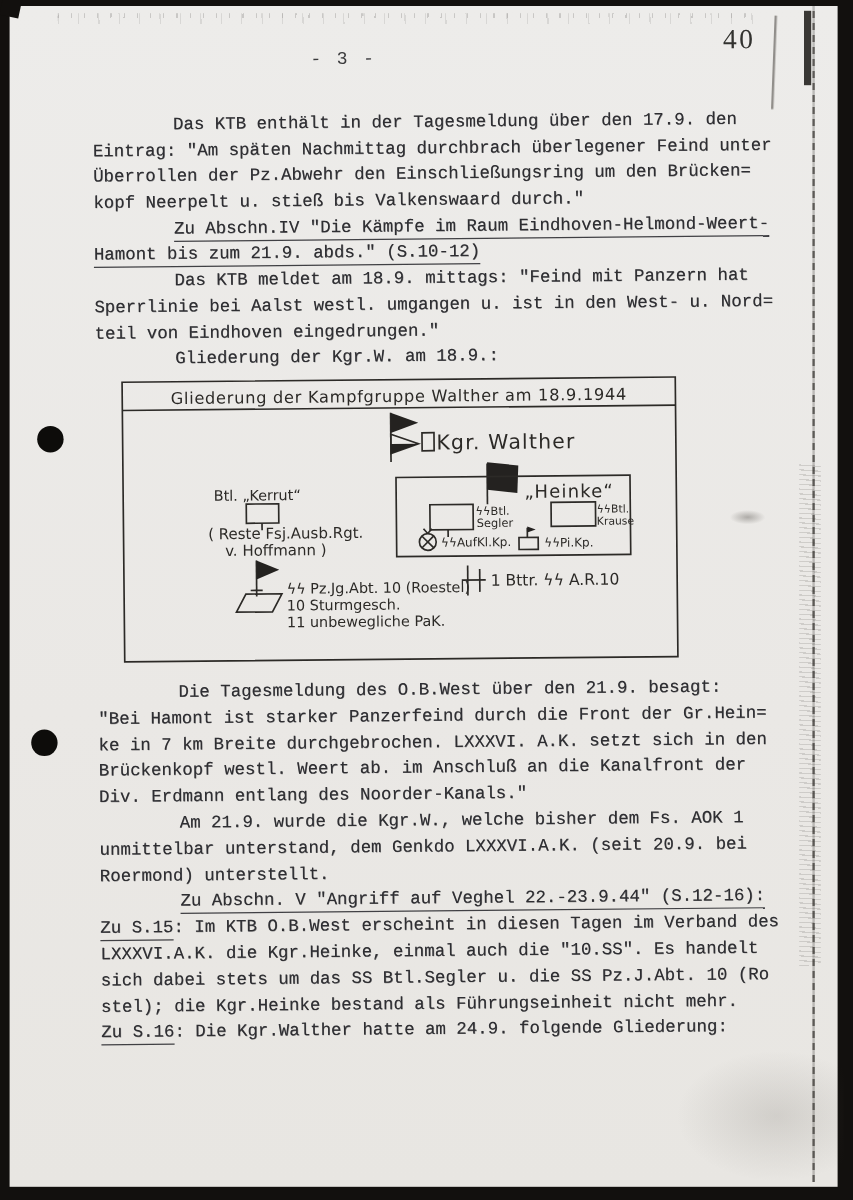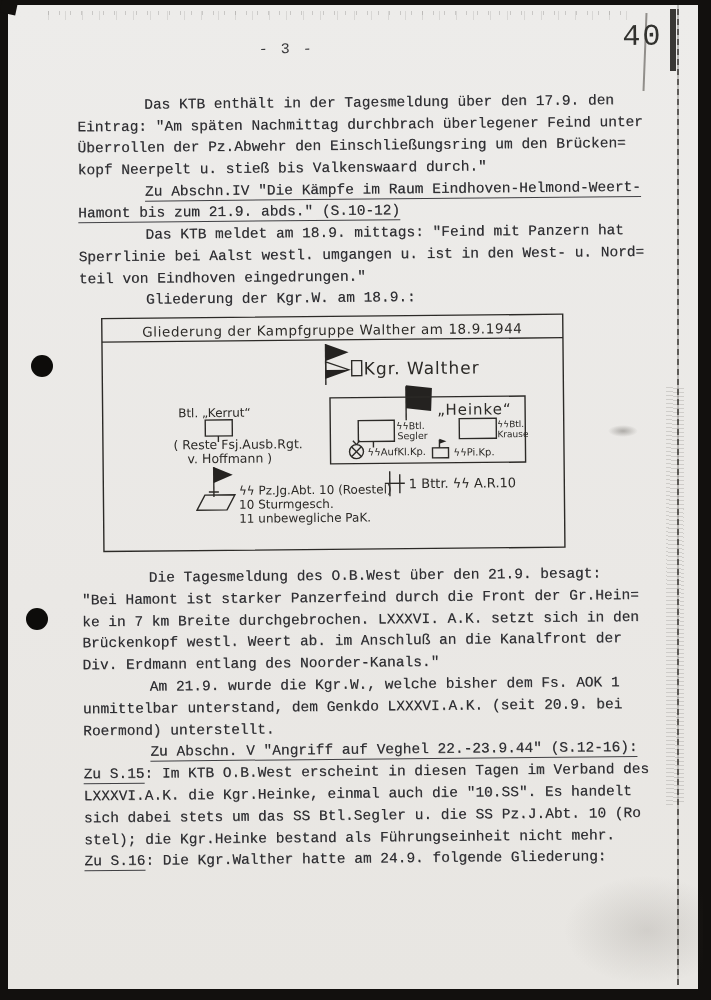--- a/index.html
+++ b/index.html
@@ -22,22 +22,22 @@
   .smudge-br{position:absolute;left:555px;top:870px;width:140px;height:110px;
      background:radial-gradient(ellipse at 60% 50%,rgba(70,64,56,.14),transparent 70%);}
   .smudge-mid{position:absolute;left:600px;top:420px;width:30px;height:12px;
      background:radial-gradient(ellipse,rgba(60,56,50,.35),transparent 70%);}
   .hole{position:absolute;width:22px;height:22px;border-radius:50%;background:#0d0c0a;}
   .hole1{left:23px;top:350px;}
   .hole2{left:18px;top:603px;}
 
   #content{position:absolute;left:0;top:0;width:690px;height:984px;transform:rotate(-0.55deg);transform-origin:45% 40%;}
 
-  .pgnum-corner{position:absolute;left:618px;top:18px;font-family:Liberation Mono, monospace;
-     font-size:30px;color:#32322f;letter-spacing:2px;}
+  .pgnum-corner{position:absolute;left:598px;top:18px;font-family:Liberation Serif, serif;
+     font-size:23px;color:#32322f;letter-spacing:2px;}
   .pgnum-center{position:absolute;left:254px;top:36px;font-size:15px;color:#3a3a3c;letter-spacing:2px;}
 
   .tblock{position:absolute;left:72px;width:600px;font-size:14.5px;color:#2e2e32;
      text-shadow:0.3px 0.3px 0.5px rgba(46,46,50,.55);white-space:pre;}
   #body-top{top:88px;}
   #body-bottom{top:561px;}
   #body-top .tline{height:21.7px;line-height:21.7px;}
   #body-bottom .tline{height:21.8px;line-height:21.8px;}
   .tline.ind{padding-left:67px;}
   .ul{border-bottom:1.6px solid rgba(46,46,50,.9);padding-bottom:1px;}

